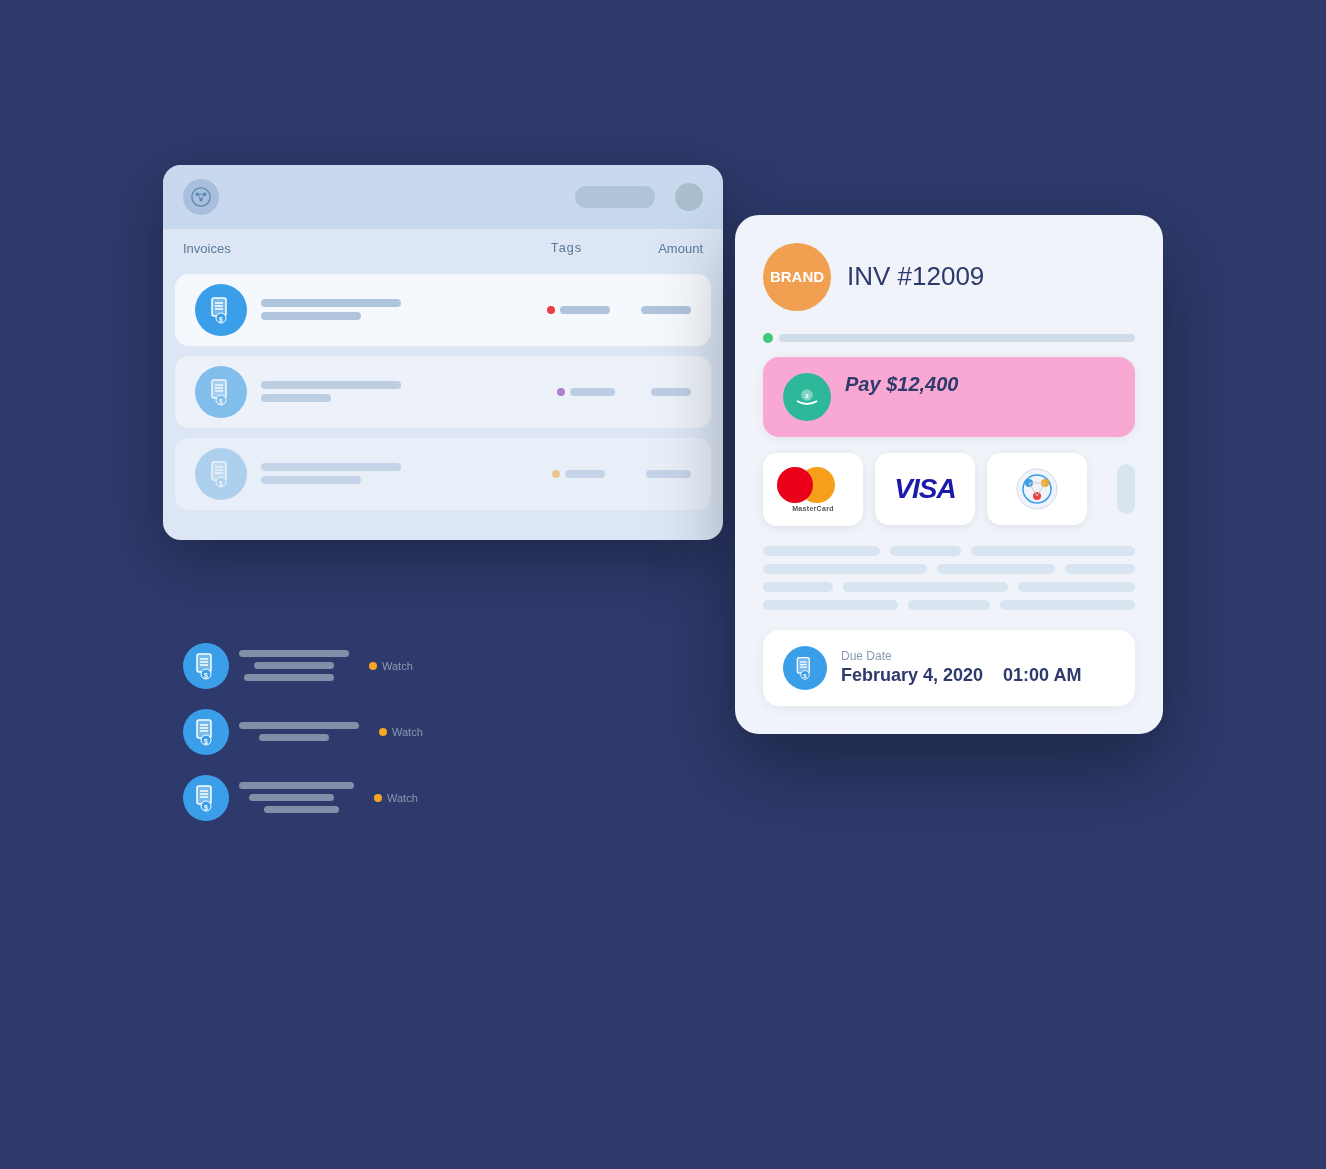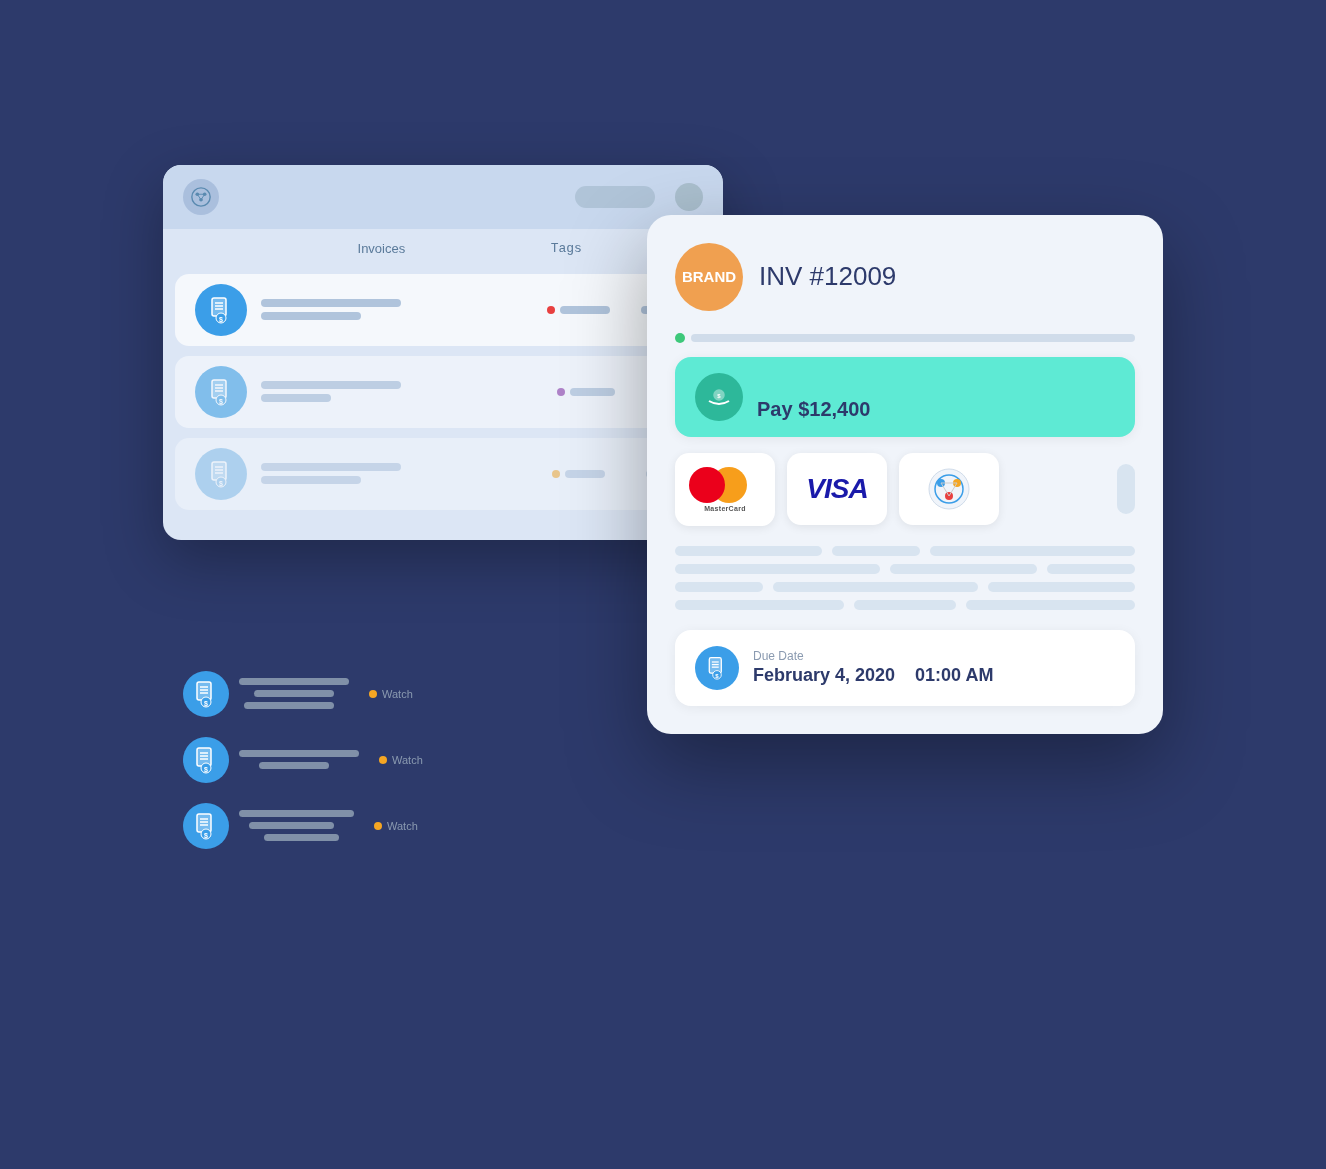--- a/index.html
+++ b/index.html
@@ -64,21 +64,21 @@
       padding: 12px 20px 8px;
       gap: 10px;
     }
 
     .list-col-label {
       font-size: 13px;
       color: #5a7a9a;
       font-weight: 500;
     }
 
-    .list-col-invoices { flex: 2; text-align: right; }
+    .list-col-invoices { flex: 2; }
     .list-col-tags { flex: 1.5; text-align: right; font-family: Liberation Mono, monospace; }
     .list-col-amount { flex: 1; text-align: right; }
 
     .list-items {
       padding: 10px 0 20px;
     }
 
     .list-item {
       display: flex;
       align-items: center;
@@ -139,32 +139,32 @@
     .tag-text-bar {
       height: 8px;
       border-radius: 4px;
       background: #b0c4dc;
     }
 
     
     .standalone-items {
       position: absolute;
       left: 20px;
-      top: 536px;
+      top: 508px;
       display: flex;
       flex-direction: column;
       gap: 12px;
     }
 
     
     .detail-card {
       position: absolute;
       right: 0;
       top: 80px;
-      width: 516px;
+      width: 428px;
       background: #f0f4fa;
       border-radius: 24px;
       padding: 28px;
       box-shadow: 0 30px 80px rgba(0,0,0,0.35);
     }
 
     .detail-header {
       display: flex;
       align-items: center;
       gap: 16px;
@@ -185,28 +185,29 @@
       flex-shrink: 0;
     }
 
     .inv-number {
       font-size: 26px;
       font-weight: 400;
       color: #2d3a6b;
     }
 
     .pay-section {
-      background: #5eead4;
+      background: #f9a8d4;
       border-radius: 16px;
       padding: 16px 20px;
       display: flex;
-      align-items: flex-end;
+      align-items: flex-start;
       gap: 14px;
       margin-bottom: 16px;
       box-shadow: 0 2px 12px rgba(0,0,0,0.06);
+      font-style: italic;
     }
 
     .pay-icon {
       width: 48px;
       height: 48px;
       background: #2db89a;
       border-radius: 50%;
       display: flex;
       align-items: center;
       justify-content: center;

